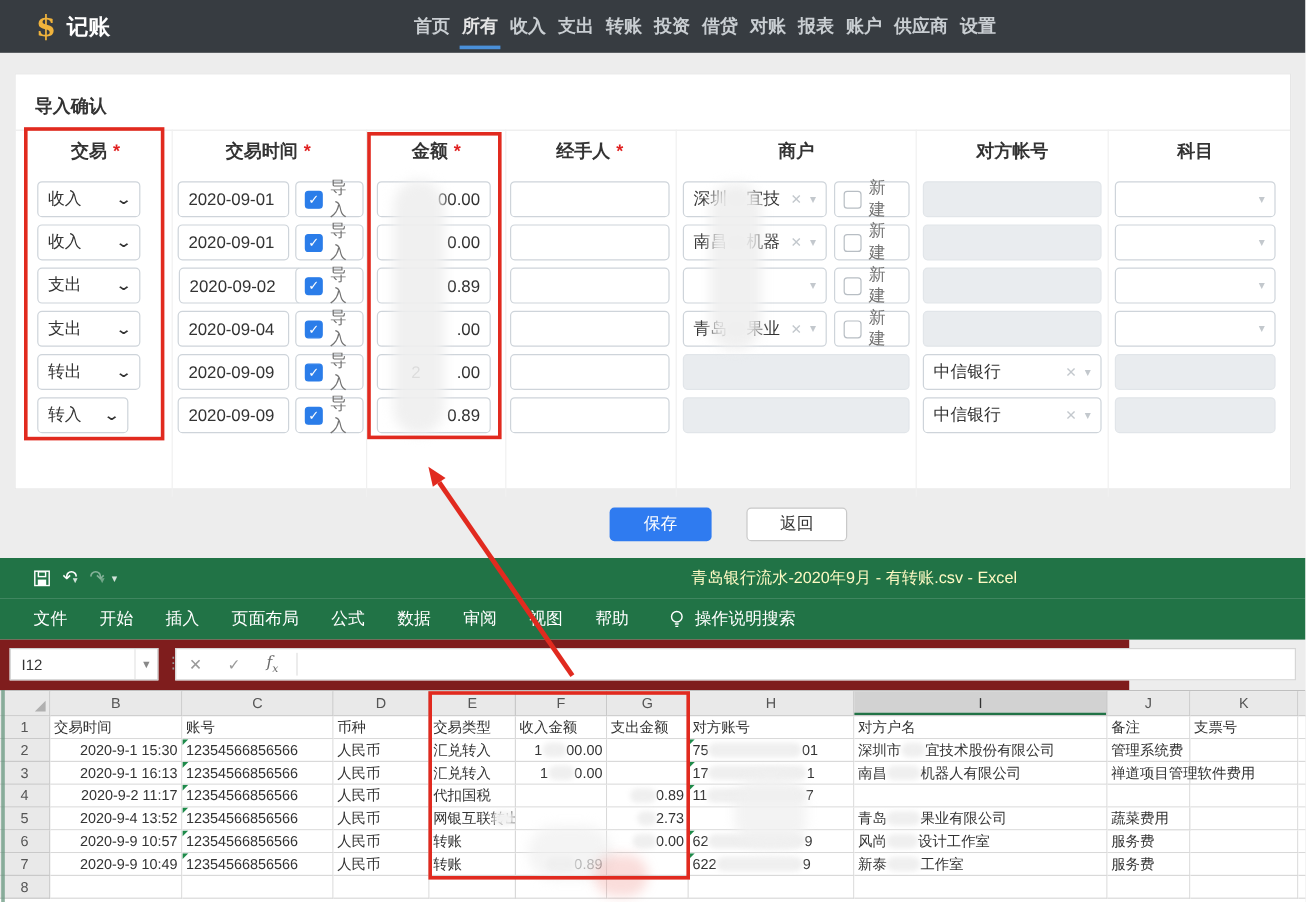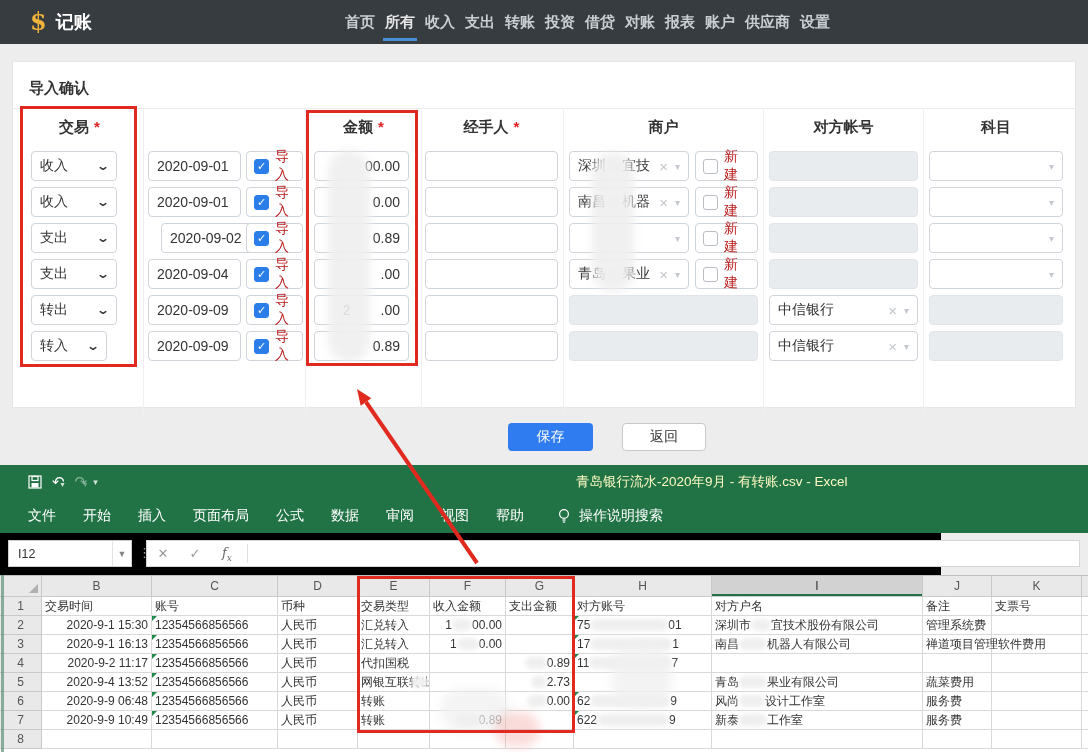--- a/index.html
+++ b/index.html
@@ -26,41 +26,41 @@
   .ctl{position:absolute;height:30px;border:1px solid #ced4da;border-radius:4px;background:#fff;
        display:flex;align-items:center;font-size:14px;color:#333;padding:0 8px;box-sizing:border-box;}
   .ctl.disabled{background:#e9ecef;border-color:#e1e5e9;}
   .chevb{margin-left:auto;font-weight:bold;color:#333;font-size:12px;transform:scaleX(1.4);}
   .selx{margin-left:auto;color:#c3c8cd;font-size:15px;line-height:1;}
   .selarr{margin-left:7px;color:#c3c8cd;font-size:10px;}
   .selarr.only{margin-left:auto;}
   .cbwrap{gap:6px;padding:0 7px;}
   .cb{width:15px;height:15px;border:1px solid #b8bec4;border-radius:3px;background:#fff;box-sizing:border-box;flex:none;}
   .cb.on{background:#2b7de9;border-color:#2b7de9;color:#fff;font-size:11px;display:flex;align-items:center;justify-content:center;}
-  .cblabel{font-size:14px;color:#b91c1c;}
+  .cblabel{font-size:14px;color:#737373;}
   .amt{justify-content:flex-end;padding-right:8px;}
   .sp{display:inline-block;flex:none;}
   .sm{display:inline-block;height:12px;border-radius:6px;background:#efefef;filter:blur(2px);flex:none;align-self:center;}
   
   .btn-save{position:absolute;left:508px;top:423px;width:85px;height:28px;background:#2f7bf0;color:#fff;
             border:none;border-radius:4px;font-size:14px;cursor:pointer;font-family:inherit;}
   .btn-back{position:absolute;left:622px;top:423px;width:84px;height:28px;background:#fff;color:#333;
             border:1px solid #c9c9c9;border-radius:4px;font-size:14px;cursor:pointer;font-family:inherit;}
   
   .excel{position:absolute;left:0;top:465px;width:1088px;height:287px;}
   .xtitle{position:absolute;left:0;top:0;width:1088px;height:34px;background:#217346;display:flex;align-items:center;}
   .qat{display:flex;align-items:center;gap:10px;margin-left:28px;color:#fff;}
   .qat .dim{opacity:.45;}
   .qat .ua{font-size:15px;line-height:1;}
   .qat .dd{font-size:8px;opacity:.8;margin-left:-4px;}
   .xtitle-text{position:absolute;left:576px;top:0;height:34px;display:flex;align-items:center;color:#fef9c3;font-size:13.5px;}
   .xtabs{position:absolute;left:0;top:34px;width:1088px;height:34px;background:#217346;display:flex;align-items:center;gap:27px;padding-left:28px;box-sizing:border-box;}
   .xtab{color:#fff;font-size:14px;cursor:pointer;white-space:nowrap;}
   .xsearch{display:flex;align-items:center;gap:8px;color:#fff;font-size:14px;margin-left:6px;cursor:pointer;}
-  .xformula{position:absolute;left:0;top:68px;width:941px;height:42px;background:#000000;}
+  .xformula{position:absolute;left:0;top:68px;width:941px;height:42px;background:#7f1d1d;}
   .namebox{position:absolute;left:8px;top:7px;width:124px;height:27px;background:#fff;border:1px solid #cfcfcf;
            display:flex;align-items:center;font-size:12.5px;box-sizing:border-box;}
   .namebox .nbtext{padding-left:9px;flex:1;}
   .namebox .nbarr{width:18px;text-align:center;color:#888;font-size:9px;border-left:1px solid #e4e4e4;align-self:stretch;display:flex;align-items:center;justify-content:center;}
   .fdots{position:absolute;left:138px;top:12px;color:#9a9a9a;font-size:13px;letter-spacing:1px;}
   .fpanel{position:absolute;left:146px;top:7px;width:934px;height:27px;background:#fff;border:1px solid #d6d6d6;box-sizing:border-box;display:flex;align-items:center;}
   .fbtn{width:32px;text-align:center;color:#9a9a9a;font-size:13px;cursor:pointer;}
   .fxi{font-family:"DejaVu Serif",serif;font-style:italic;color:#6a6a6a;}
   .fdiv{width:1px;height:19px;background:#e0e0e0;margin:0 4px;}
   .finput{flex:1;height:100%;}
@@ -118,20 +118,21 @@
     <div class="card-title">导入确认</div>
     <div class="tline"></div>
     <div class="vline" style="left:130px"></div>
     <div class="vline" style="left:292px"></div>
     <div class="vline" style="left:408px"></div>
     <div class="vline" style="left:550px"></div>
     <div class="vline" style="left:750px"></div>
     <div class="vline" style="left:910px"></div>
 
     <div class="fh" style="left:8px;width:117px"><span>交易</span><span class="req">*</span></div>
+    <div class="fh" style="left:133px;width:155px"><span>交易时间</span><span class="req">*</span></div>
     <div class="fh" style="left:295px;width:111px"><span>金额</span><span class="req">*</span></div>
     <div class="fh" style="left:412px;width:133px"><span>经手人</span><span class="req">*</span></div>
     <div class="fh" style="left:756px;width:149px"><span>对方帐号</span></div>
     <div class="fh" style="left:556px;width:189px"><span>商户</span></div>
     <div class="fh" style="left:916px;width:134px"><span>科目</span></div>
 
     <div class="frow" style="top:89px">
       <div class="ctl" style="left:18px;width:86px">
           <span>收入</span>
           <span class="chevb">⌄</span>
@@ -205,21 +206,21 @@
       <div class="ctl" style="left:916px;width:134px">
           <span class="selarr only">▾</span>
         </div>
     </div>
 
     <div class="frow" style="top:161px">
       <div class="ctl" style="left:18px;width:86px">
           <span>支出</span>
           <span class="chevb">⌄</span>
         </div>
-      <div class="ctl" style="left:148px;width:103px">
+      <div class="ctl" style="left:136px;width:103px">
           <span>2020-09-02</span>
         </div>
       <div class="ctl cbwrap" style="left:233px;width:57px">
           <span class="cb on">✓</span>
           <span class="cblabel">导入</span>
         </div>
       <div class="ctl amt" style="left:301px;width:95px">
           <span></span>
           <span>0.89</span>
         </div>
@@ -516,21 +517,21 @@
             <span class="sm" style="width:28px"></span>
             <span>果业有限公司</span>
           </div>
         <div class="xc c9 ovf">蔬菜费用</div>
         <div class="xc c10"></div>
         <div class="xc c11"></div>
       </div>
 
       <div class="xrow">
         <div class="xc c0 rowhdr">6</div>
-        <div class="xc c1 num">2020-9-9 06:48</div>
+        <div class="xc c1 num">2020-9-9 10:57</div>
         <div class="xc c2 gt">12354566856566</div>
         <div class="xc c3">人民币</div>
         <div class="xc c4">转账</div>
         <div class="xc c5 num"></div>
         <div class="xc c6 num">
             <span class="sm" style="width:20px"></span>
             <span>0.00</span>
           </div>
         <div class="xc c7 gt">
             <span>62</span>

